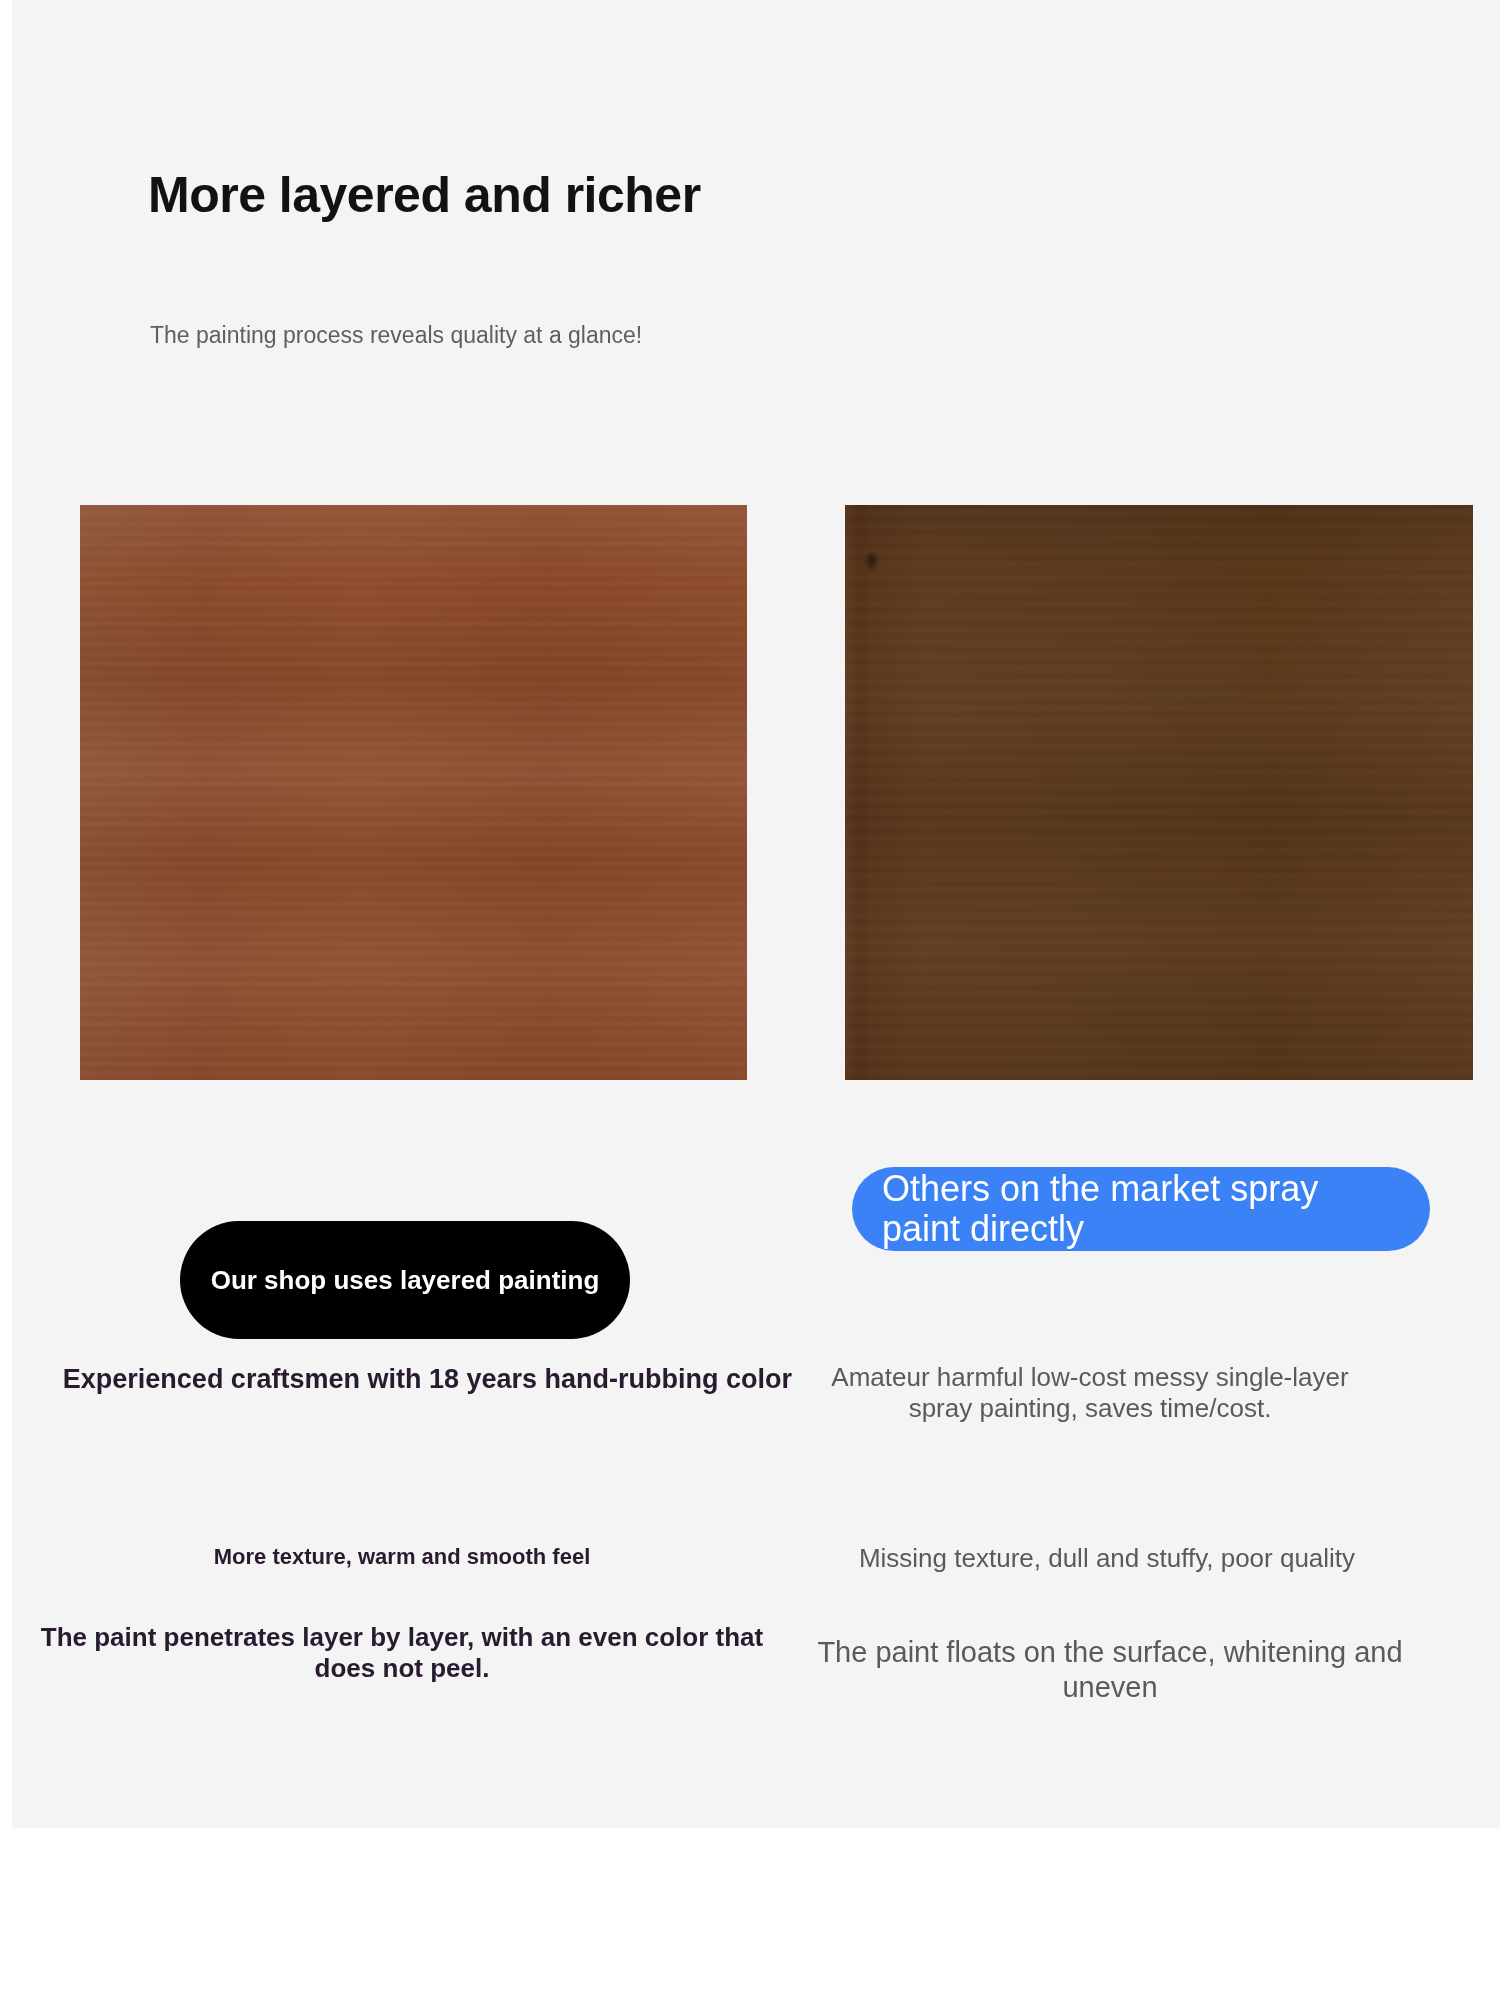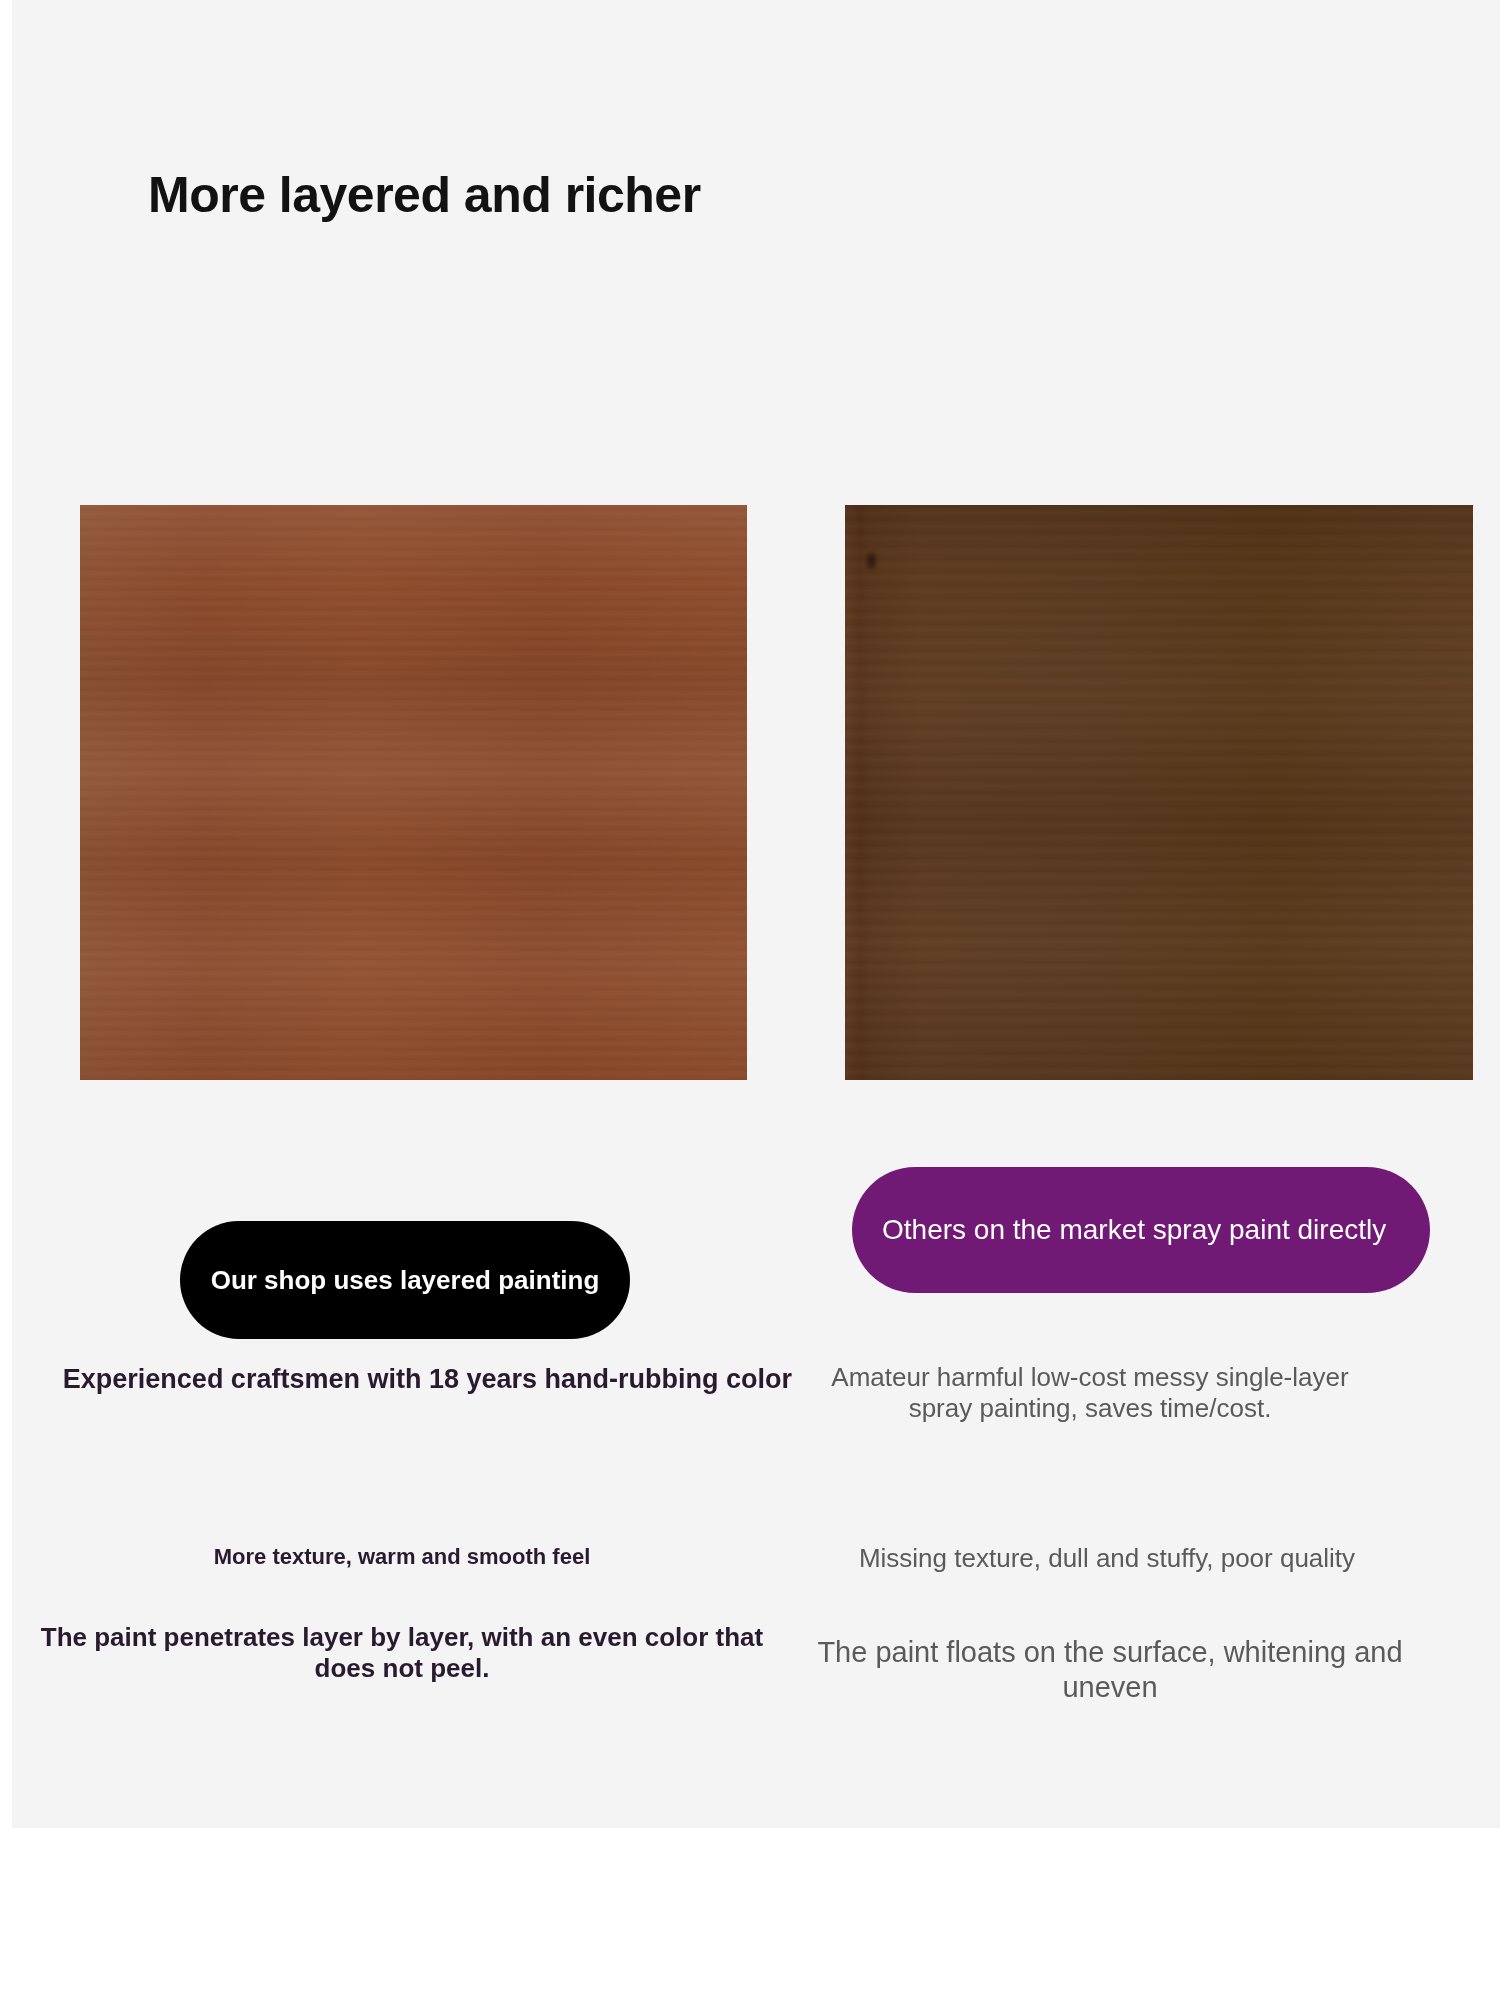--- a/index.html
+++ b/index.html
@@ -155,23 +155,23 @@
     background: #000000;
     font-size: 26px;
     font-weight: 700;
     justify-content: center;
   }
 
   .pill-right {
     left: 852px;
     top: 1167px;
     width: 578px;
-    height: 126px;
-    background: #701a75;
-    font-size: 28px;
+    height: 84px;
+    background: #3b82f6;
+    font-size: 36px;
     font-weight: 400;
     line-height: 1.12;
   }
 
   
   .feat {
     position: absolute;
     text-align: center;
     line-height: 1.2;
   }
@@ -190,20 +190,21 @@
 </style>
 </head>
 <body>
 
 <div id="page">
 
   <div class="panel-card"></div>
 
   <div class="heading">More layered and richer</div>
 
+  <div class="subheading">The painting process reveals quality at a glance!</div>
 
   <div class="swatch swatch-left"></div>
 
   <div class="swatch swatch-right">
     <span class="speck"></span>
   </div>
 
   <div class="pill pill-left">Our shop uses layered painting</div>
 
   <div class="pill pill-right">Others on the market spray paint directly</div>

